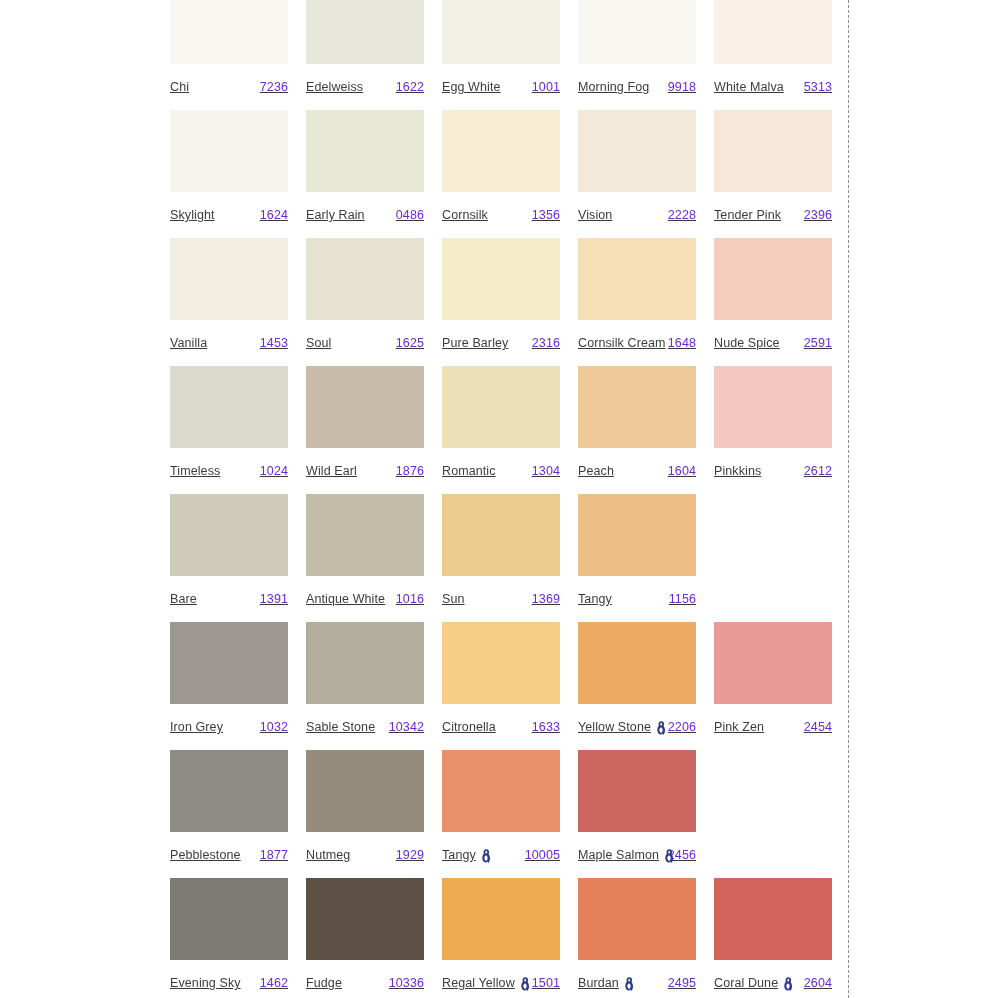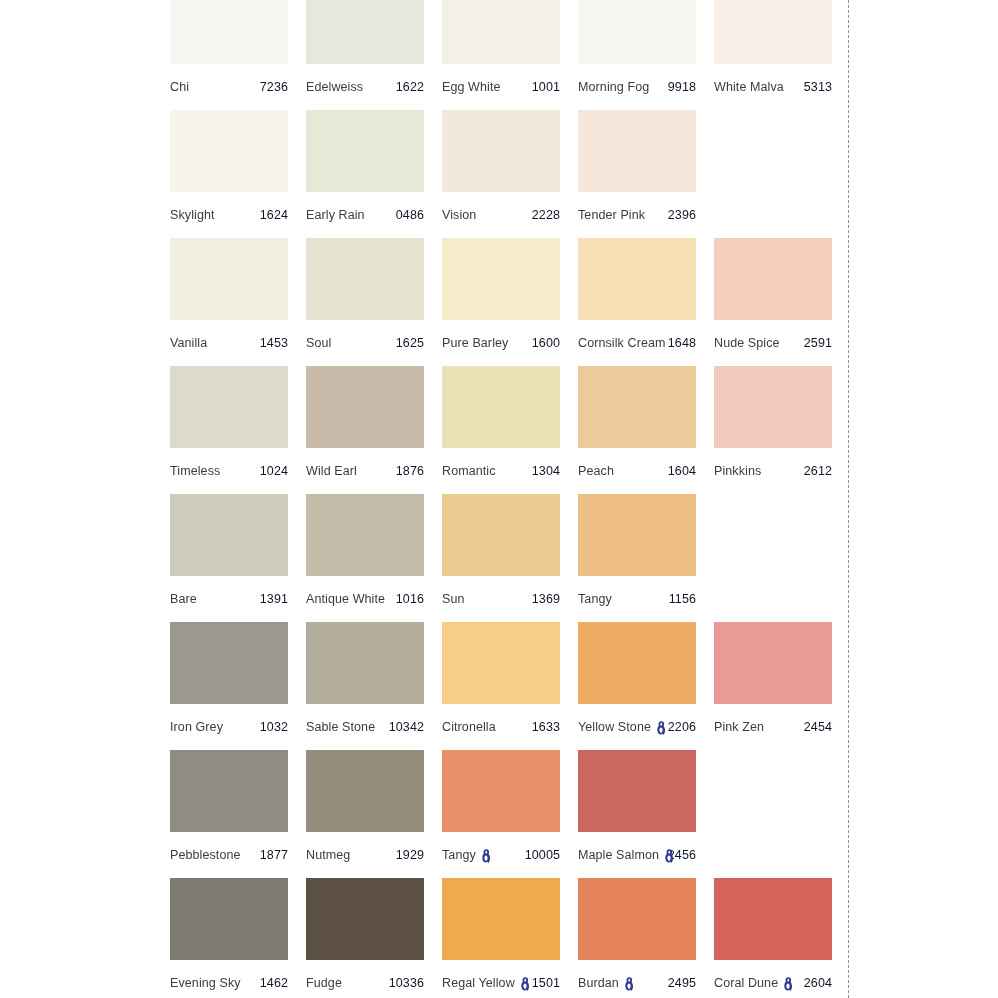--- a/index.html
+++ b/index.html
@@ -64,40 +64,41 @@
   }
 
   .swatch-meta {
     display: flex;
     flex-direction: row;
     align-items: center;
     justify-content: space-between;
     height: 32px;
     padding-top: 7px;
     white-space: nowrap;
+    text-decoration: underline;
   }
 
   .swatch-name-wrap {
     display: flex;
     flex-direction: row;
     align-items: center;
     min-width: 0;
   }
 
   .swatch-name {
     font-size: 12.5px;
     letter-spacing: 0.1px;
     color: #3c3c3c;
     line-height: 14px;
   }
 
   .swatch-code {
     font-size: 12.5px;
     letter-spacing: 0.1px;
-    color: #0f172a;
+    color: #6d28d9;
     line-height: 14px;
     text-align: right;
   }
 
   .penguin-icon {
     display: inline-block;
     width: 11px;
     height: 15px;
     margin-left: 5px;
     flex: 0 0 11px;
@@ -179,20 +180,30 @@
     <div class="swatch-chip" style="background-color: rgb(232, 232, 215);"></div>
     <div class="swatch-meta">
       <span class="swatch-name-wrap">
         <span class="swatch-name">Early Rain</span>
 
       </span>
       <span class="swatch-code">0486</span>
     </div>
   </div>
         <div class="swatch-cell">
+    <div class="swatch-chip" style="background-color: rgb(248, 238, 211);"></div>
+    <div class="swatch-meta">
+      <span class="swatch-name-wrap">
+        <span class="swatch-name">Cornsilk</span>
+
+      </span>
+      <span class="swatch-code">1356</span>
+    </div>
+  </div>
+        <div class="swatch-cell">
     <div class="swatch-chip" style="background-color: rgb(242, 233, 218);"></div>
     <div class="swatch-meta">
       <span class="swatch-name-wrap">
         <span class="swatch-name">Vision</span>
 
       </span>
       <span class="swatch-code">2228</span>
     </div>
   </div>
         <div class="swatch-cell">
@@ -227,21 +238,21 @@
       <span class="swatch-code">1625</span>
     </div>
   </div>
         <div class="swatch-cell">
     <div class="swatch-chip" style="background-color: rgb(246, 236, 201);"></div>
     <div class="swatch-meta">
       <span class="swatch-name-wrap">
         <span class="swatch-name">Pure Barley</span>
 
       </span>
-      <span class="swatch-code">1600</span>
+      <span class="swatch-code">2316</span>
     </div>
   </div>
         <div class="swatch-cell">
     <div class="swatch-chip" style="background-color: rgb(247, 223, 181);"></div>
     <div class="swatch-meta">
       <span class="swatch-name-wrap">
         <span class="swatch-name">Cornsilk Cream</span>
 
       </span>
       <span class="swatch-code">1648</span>

